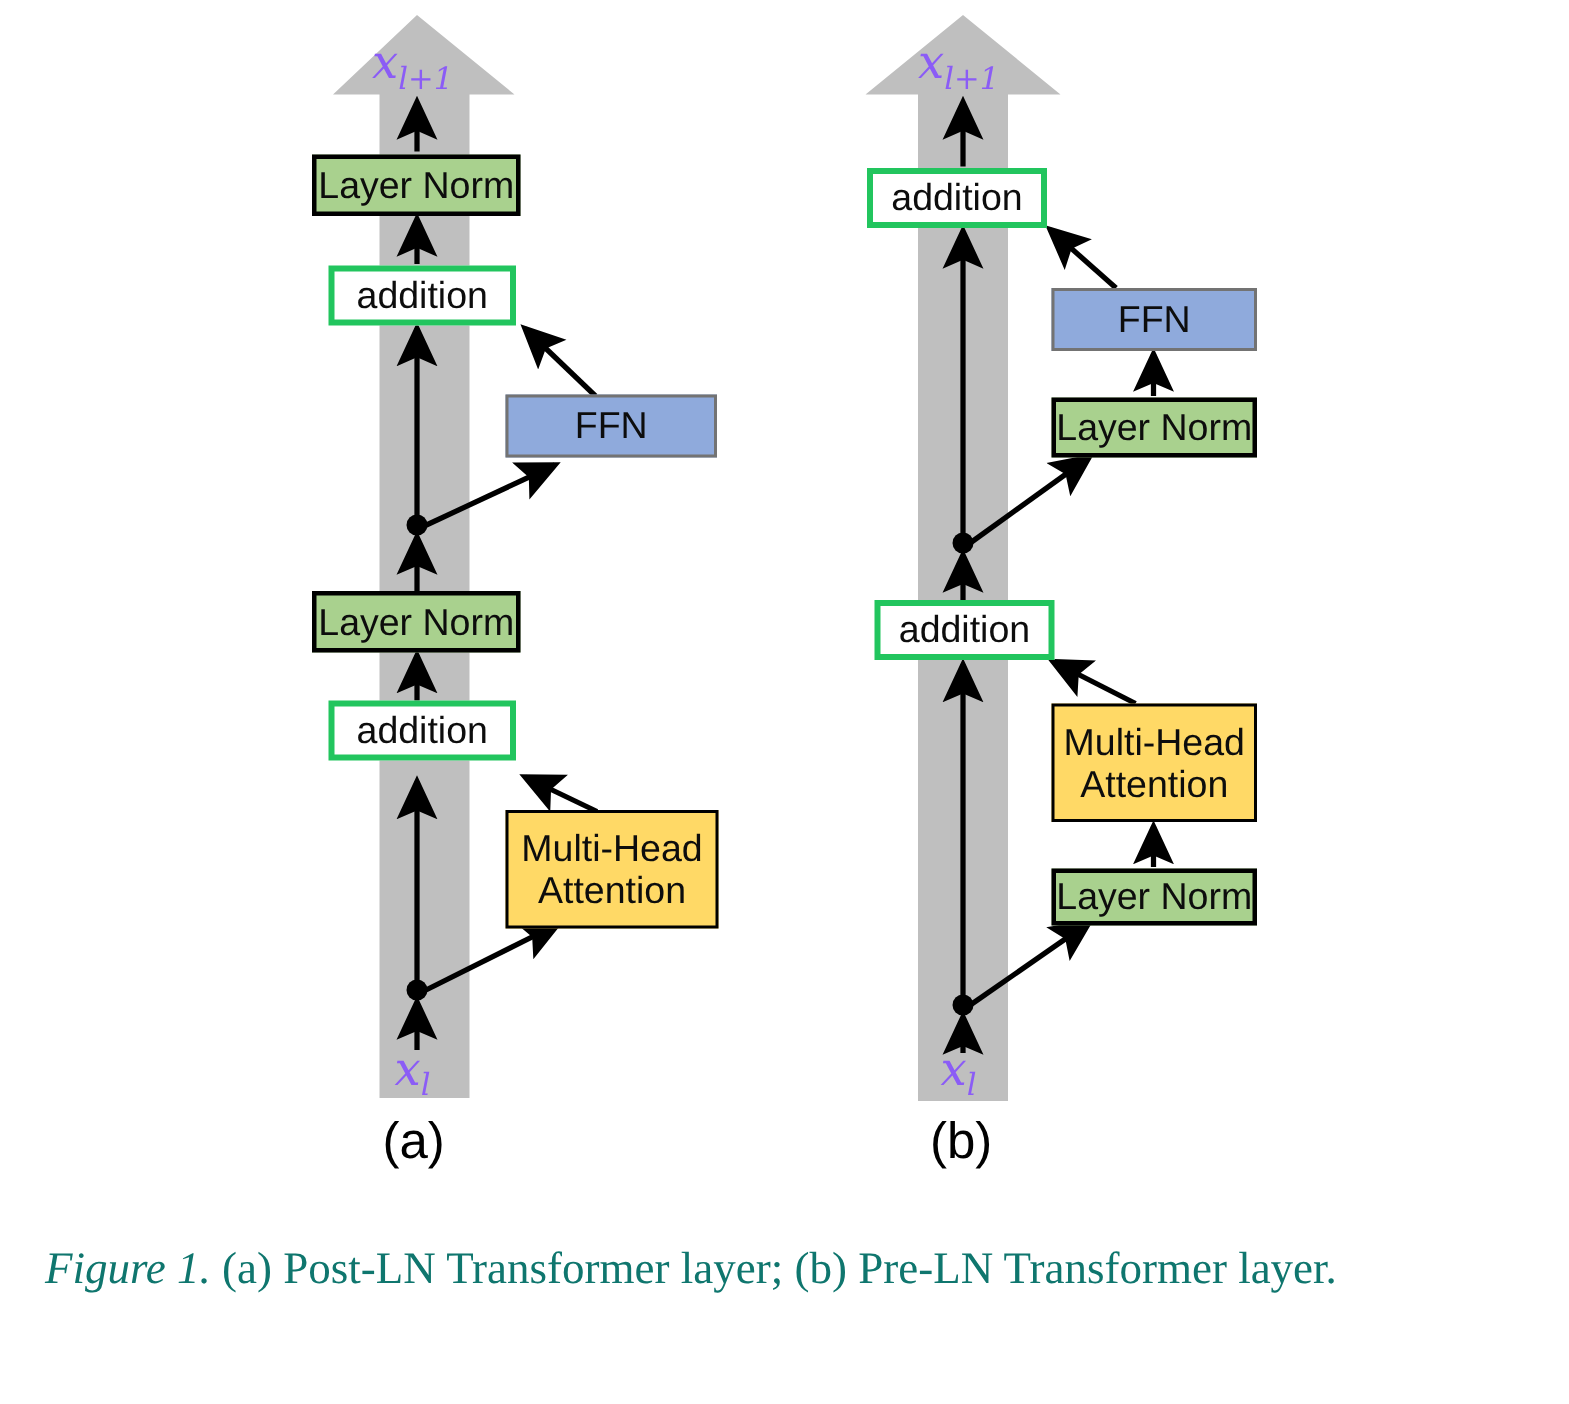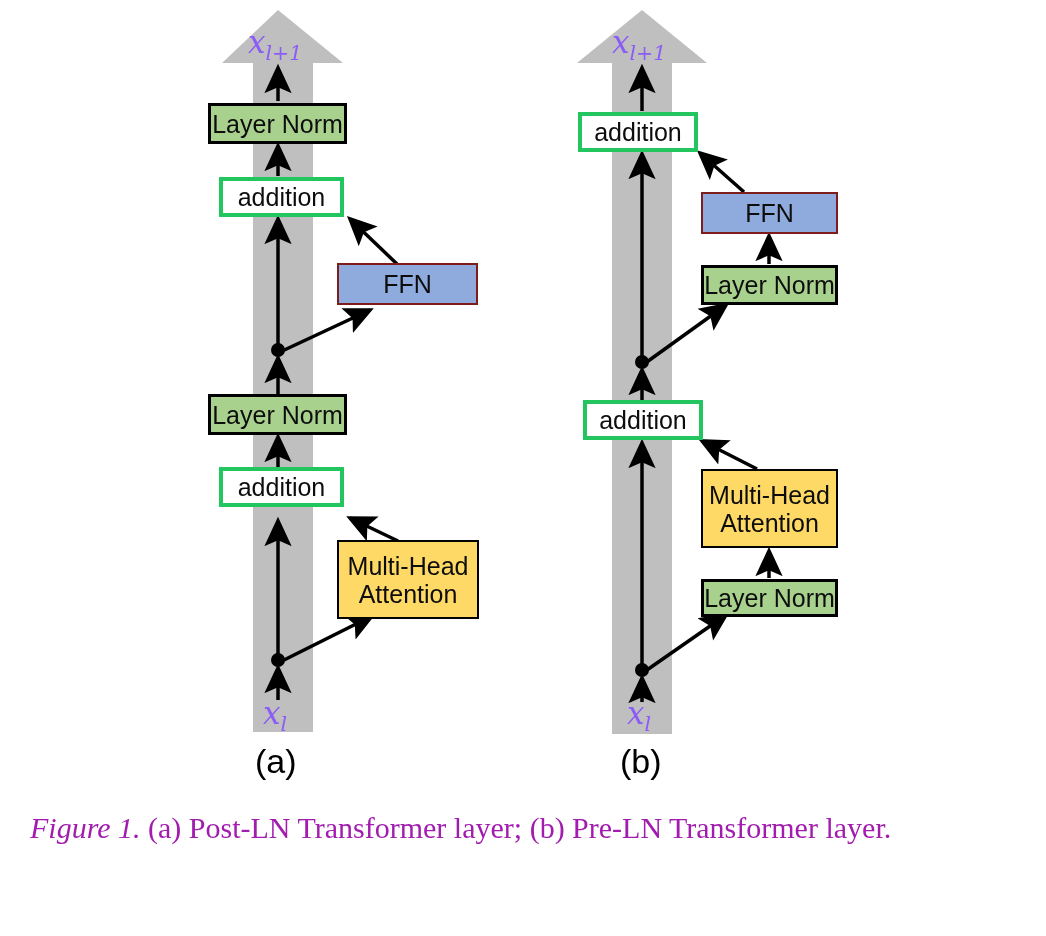--- a/index.html
+++ b/index.html
@@ -42,21 +42,21 @@
     border: 3px solid #000000;
     font-size: 25px;
   }
   .box-white {
     background: #ffffff;
     border: 4px solid #22c55e;
     font-size: 25px;
   }
   .box-blue {
     background: #8faadc;
-    border: 2px solid #7f1d1d;
+    border: 2px solid #737373;
     font-size: 25px;
   }
   .box-yellow {
     background: #ffd966;
     border: 2px solid #000000;
     font-size: 25px;
   }
   .math-label {
     position: absolute;
     font-family: "DejaVu Serif", serif;
@@ -72,26 +72,26 @@
   .panel-label {
     position: absolute;
     font-family: "Liberation Sans", sans-serif;
     font-size: 34px;
     color: #000000;
     white-space: nowrap;
   }
   #caption {
     position: absolute;
     left: 30px;
-    top: 806px;
+    top: 824px;
     width: 990px;
     font-family: "Liberation Serif", serif;
     font-size: 30px;
     line-height: 1.45;
-    color: #a21caf;
+    color: #0f766e;
   }
   #caption .cap-lead {
     font-style: italic;
   }
 </style>
 </head>
 <body>
 
 <div id="figure-root">
 

